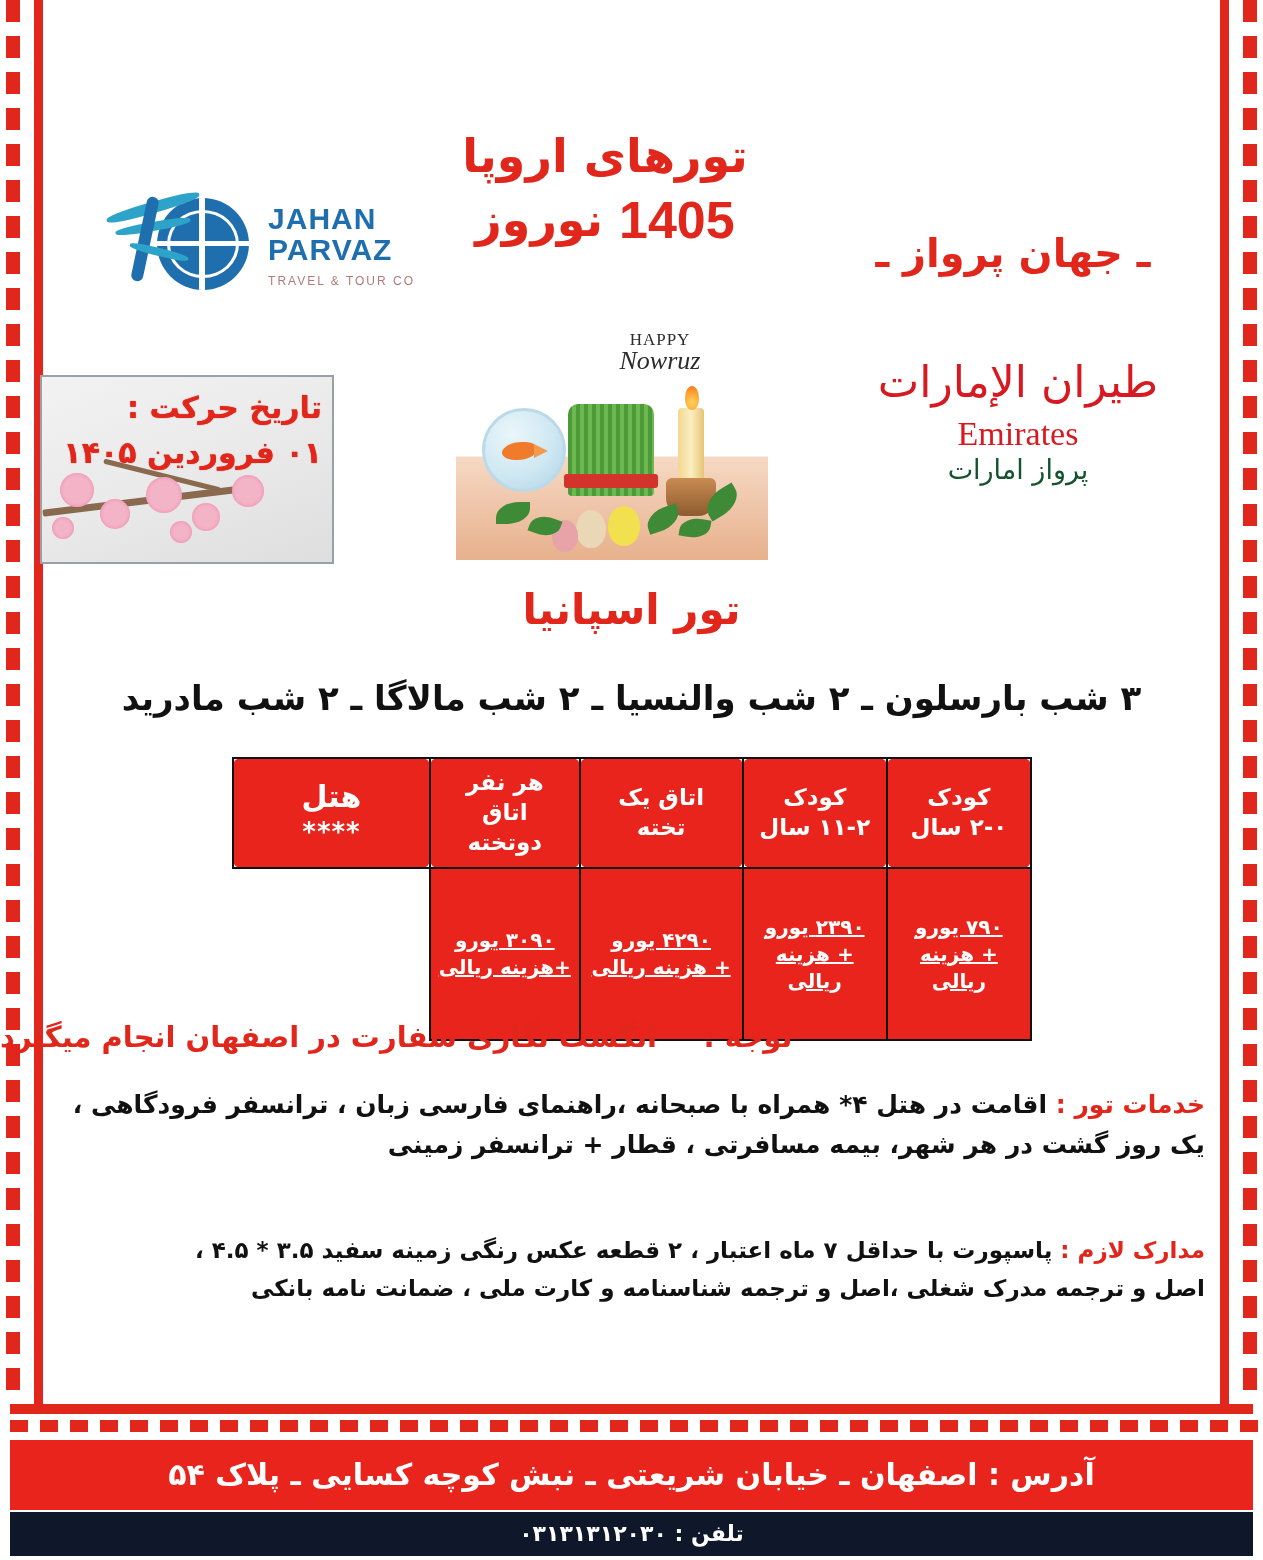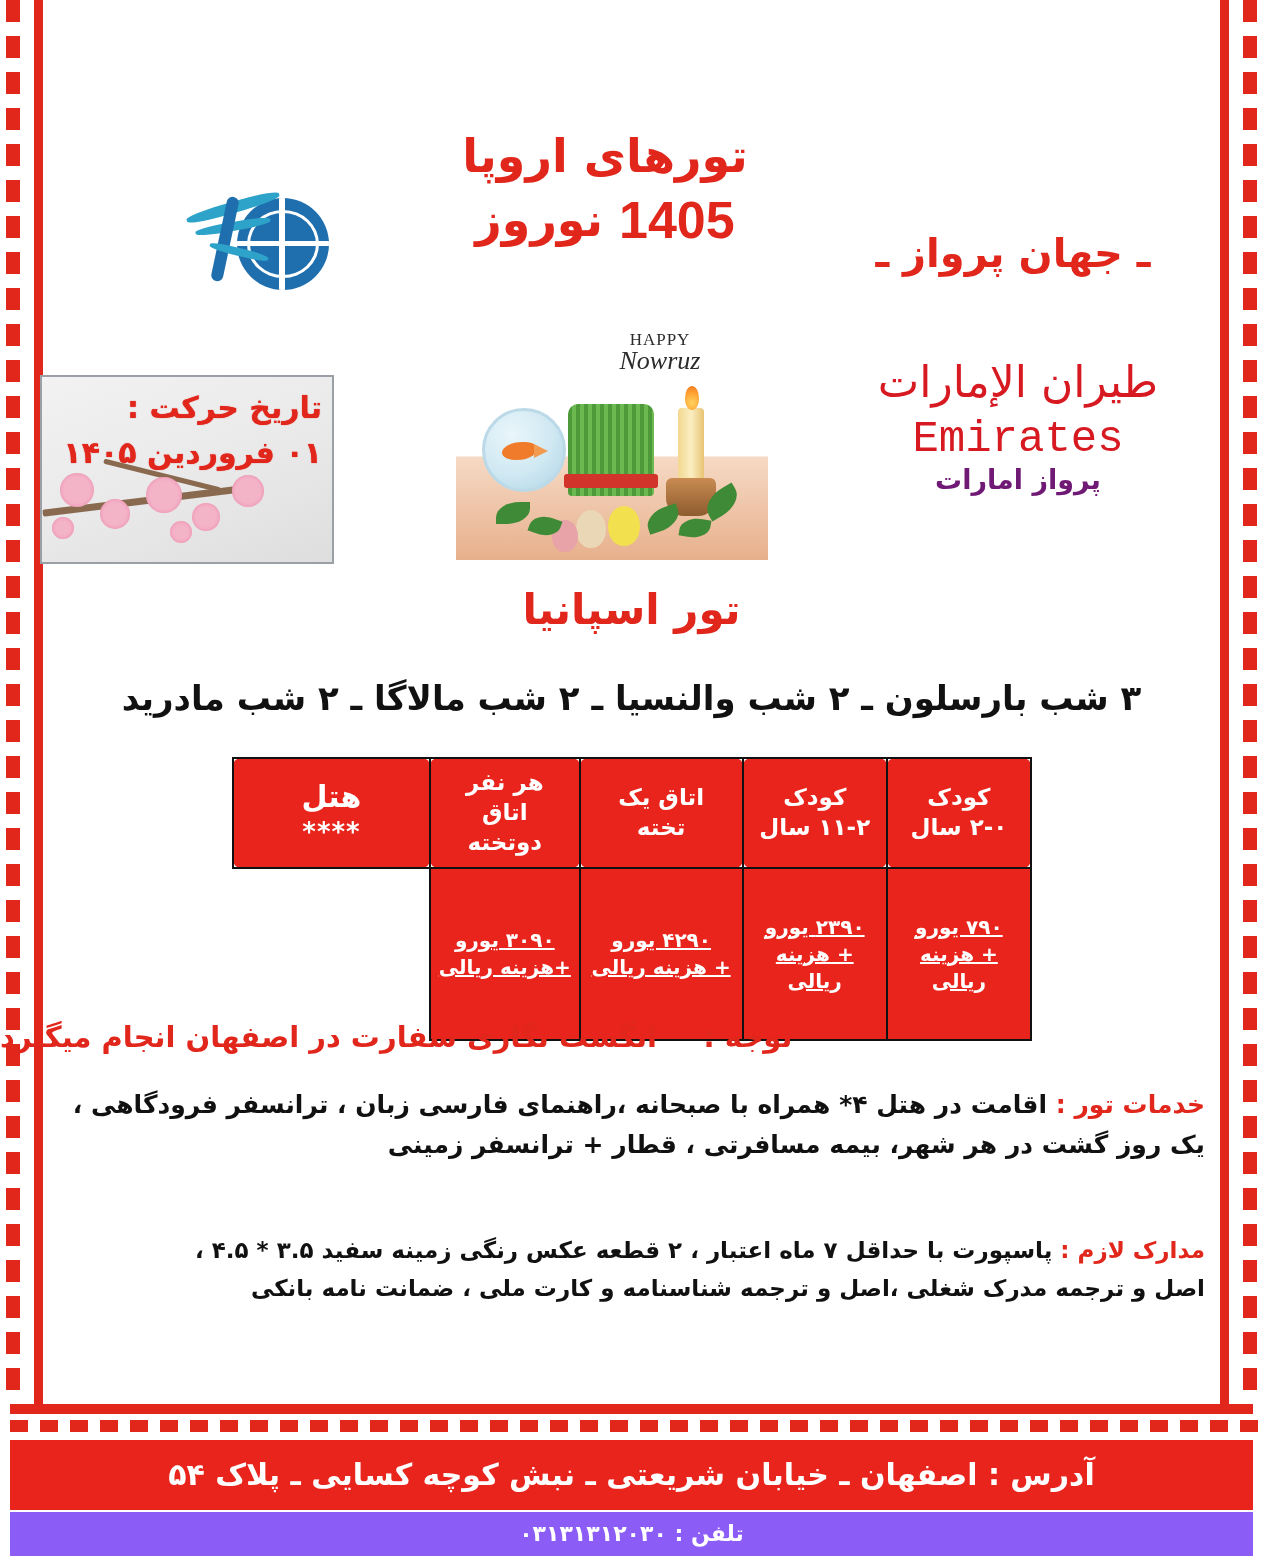--- a/index.html
+++ b/index.html
@@ -317,30 +317,30 @@
   }
   .em-arabic {
     color: #d71a21;
     font-size: 44px;
     font-family: "DejaVu Sans", sans-serif;
     line-height: 1;
     height: 56px;
   }
   .em-name {
     color: #d71a21;
-    font-family: Liberation Mono, monospace;
-    font-size: 44px;
+    font-family: Liberation Serif, serif;
+    font-size: 34px;
     letter-spacing: 0px;
     line-height: 1.05;
     direction: ltr;
   }
   .em-fa {
-    color: #701a75;
+    color: #14532d;
     font-size: 27px;
-    font-weight: bold;
+    font-weight: normal;
     margin-top: 2px;
   }
 
   
   .tour-name {
     position: absolute;
     top: 585px;
     left: 0;
     width: 1263px;
     text-align: center;
@@ -478,21 +478,21 @@
     direction: rtl;
     text-align: center;
     line-height: 70px;
   }
   .phone-bar {
     position: absolute;
     left: 10px;
     top: 1512px;
     width: 1243px;
     height: 44px;
-    background: #8b5cf6;
+    background: #0f172a;
     color: #ffffff;
     font-size: 22px;
     font-weight: bold;
     direction: rtl;
     text-align: center;
     line-height: 44px;
   }
 </style>
 </head>
 <body>
@@ -588,20 +588,25 @@
     <span class="logo-mark">
       <span class="globe">
           <span class="globe-mer"></span>
         </span>
       <span class="plane-swoosh">
         <span class="sw" style="left:0;top:14px;width:96px;height:11px;transform:rotate(-16deg);"></span>
         <span class="sw" style="left:10px;top:34px;width:76px;height:9px;transform:rotate(-10deg);"></span>
         <span class="sw" style="left:34px;top:8px;width:12px;height:86px;background:#1f6fae;transform:rotate(12deg);border-radius:6px;"></span>
         <span class="sw" style="left:24px;top:60px;width:60px;height:8px;transform:rotate(14deg);"></span>
       </span>
+    </span>
+    <span class="logo-text">
+      <div class="logo-title">JAHAN</div>
+      <div class="logo-title">PARVAZ</div>
+      <div class="logo-sub">TRAVEL &amp; TOUR CO</div>
     </span>
   </div>
 
   <div class="title-center">
     <div class="title-line1">تورهای  اروپا</div>
     <div class="title-line2">
       <span class="year">1405</span>
       <span>نوروز</span>
     </div>
   </div>

